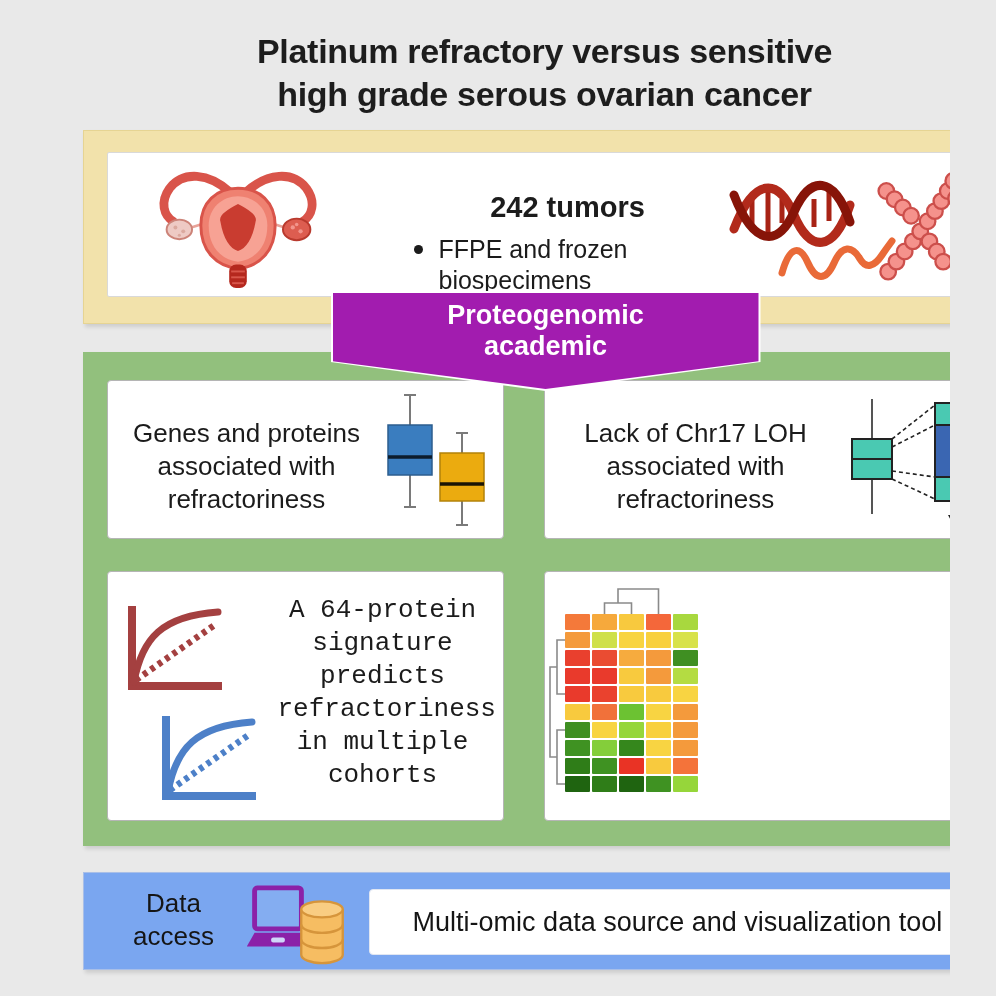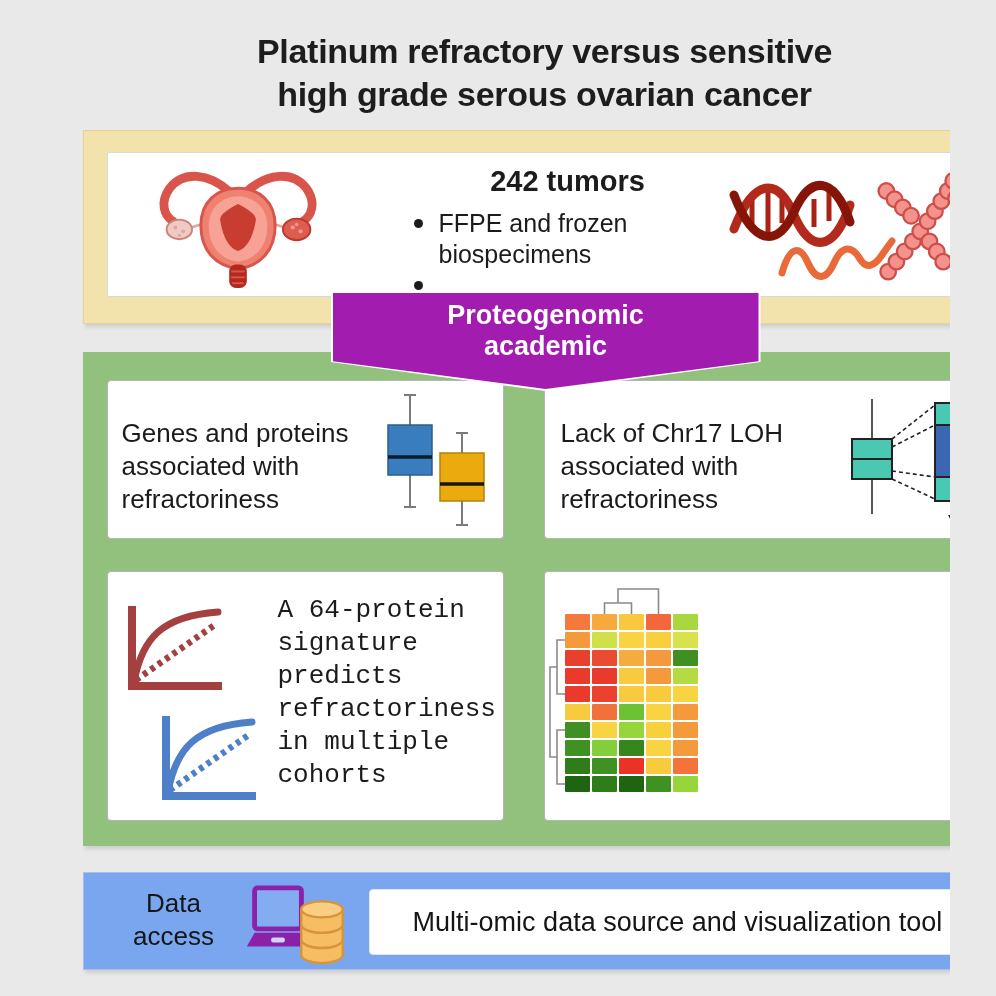--- a/index.html
+++ b/index.html
@@ -28,26 +28,26 @@
   .box-br{left:461px;top:219px;width:441px;height:248px;}
 
   
   .chev{clip-path:polygon(0 0,100% 0,100% 71%,50% 100%,0 71%);}
   .chev-back{left:284px;top:291px;width:430px;height:100px;background:#ffffff;}
   .chev-dark{left:286px;top:293px;width:426px;height:96px;background:#a21caf;
              color:#ffffff;text-align:center;font-weight:700;font-size:27px;line-height:31px;padding-top:7px;box-sizing:border-box;}
 
   
   .cohort-text{left:270px;top:12px;width:380px;}
-  .cohort-heading{text-align:center;font-size:29px;font-weight:700;margin-bottom:10px;}
+  .cohort-heading{text-align:center;font-size:29px;font-weight:700;margin-bottom:10px;margin-top:26px;}
   .bullet-row{display:flex;align-items:flex-start;font-size:25px;line-height:31px;padding-left:36px;color:#1b1b1b;}
   .bullet-dot{width:9px;height:9px;border-radius:50%;background:#1b1b1b;margin:11px 16px 0 0;flex:0 0 auto;}
 
   
-  .find-text{font-size:26px;line-height:33px;color:#1b1b1b;}
+  .find-text{font-size:26px;line-height:33px;text-align:center;color:#1b1b1b;}
   .tl-text{left:14px;top:36px;width:250px;}
   .tr-text{left:16px;top:36px;width:270px;}
   .bl-text{left:170px;top:22px;width:210px;font-family:Liberation Mono, monospace;}
   .br-text{left:175px;top:22px;width:250px;}
 
   
   .hm-grid{left:20px;top:42px;display:grid;grid-template-columns:repeat(5,25px);grid-auto-rows:16px;gap:2px;}
   .hm-cell{width:25px;height:16px;border-radius:1px;}
 
   

